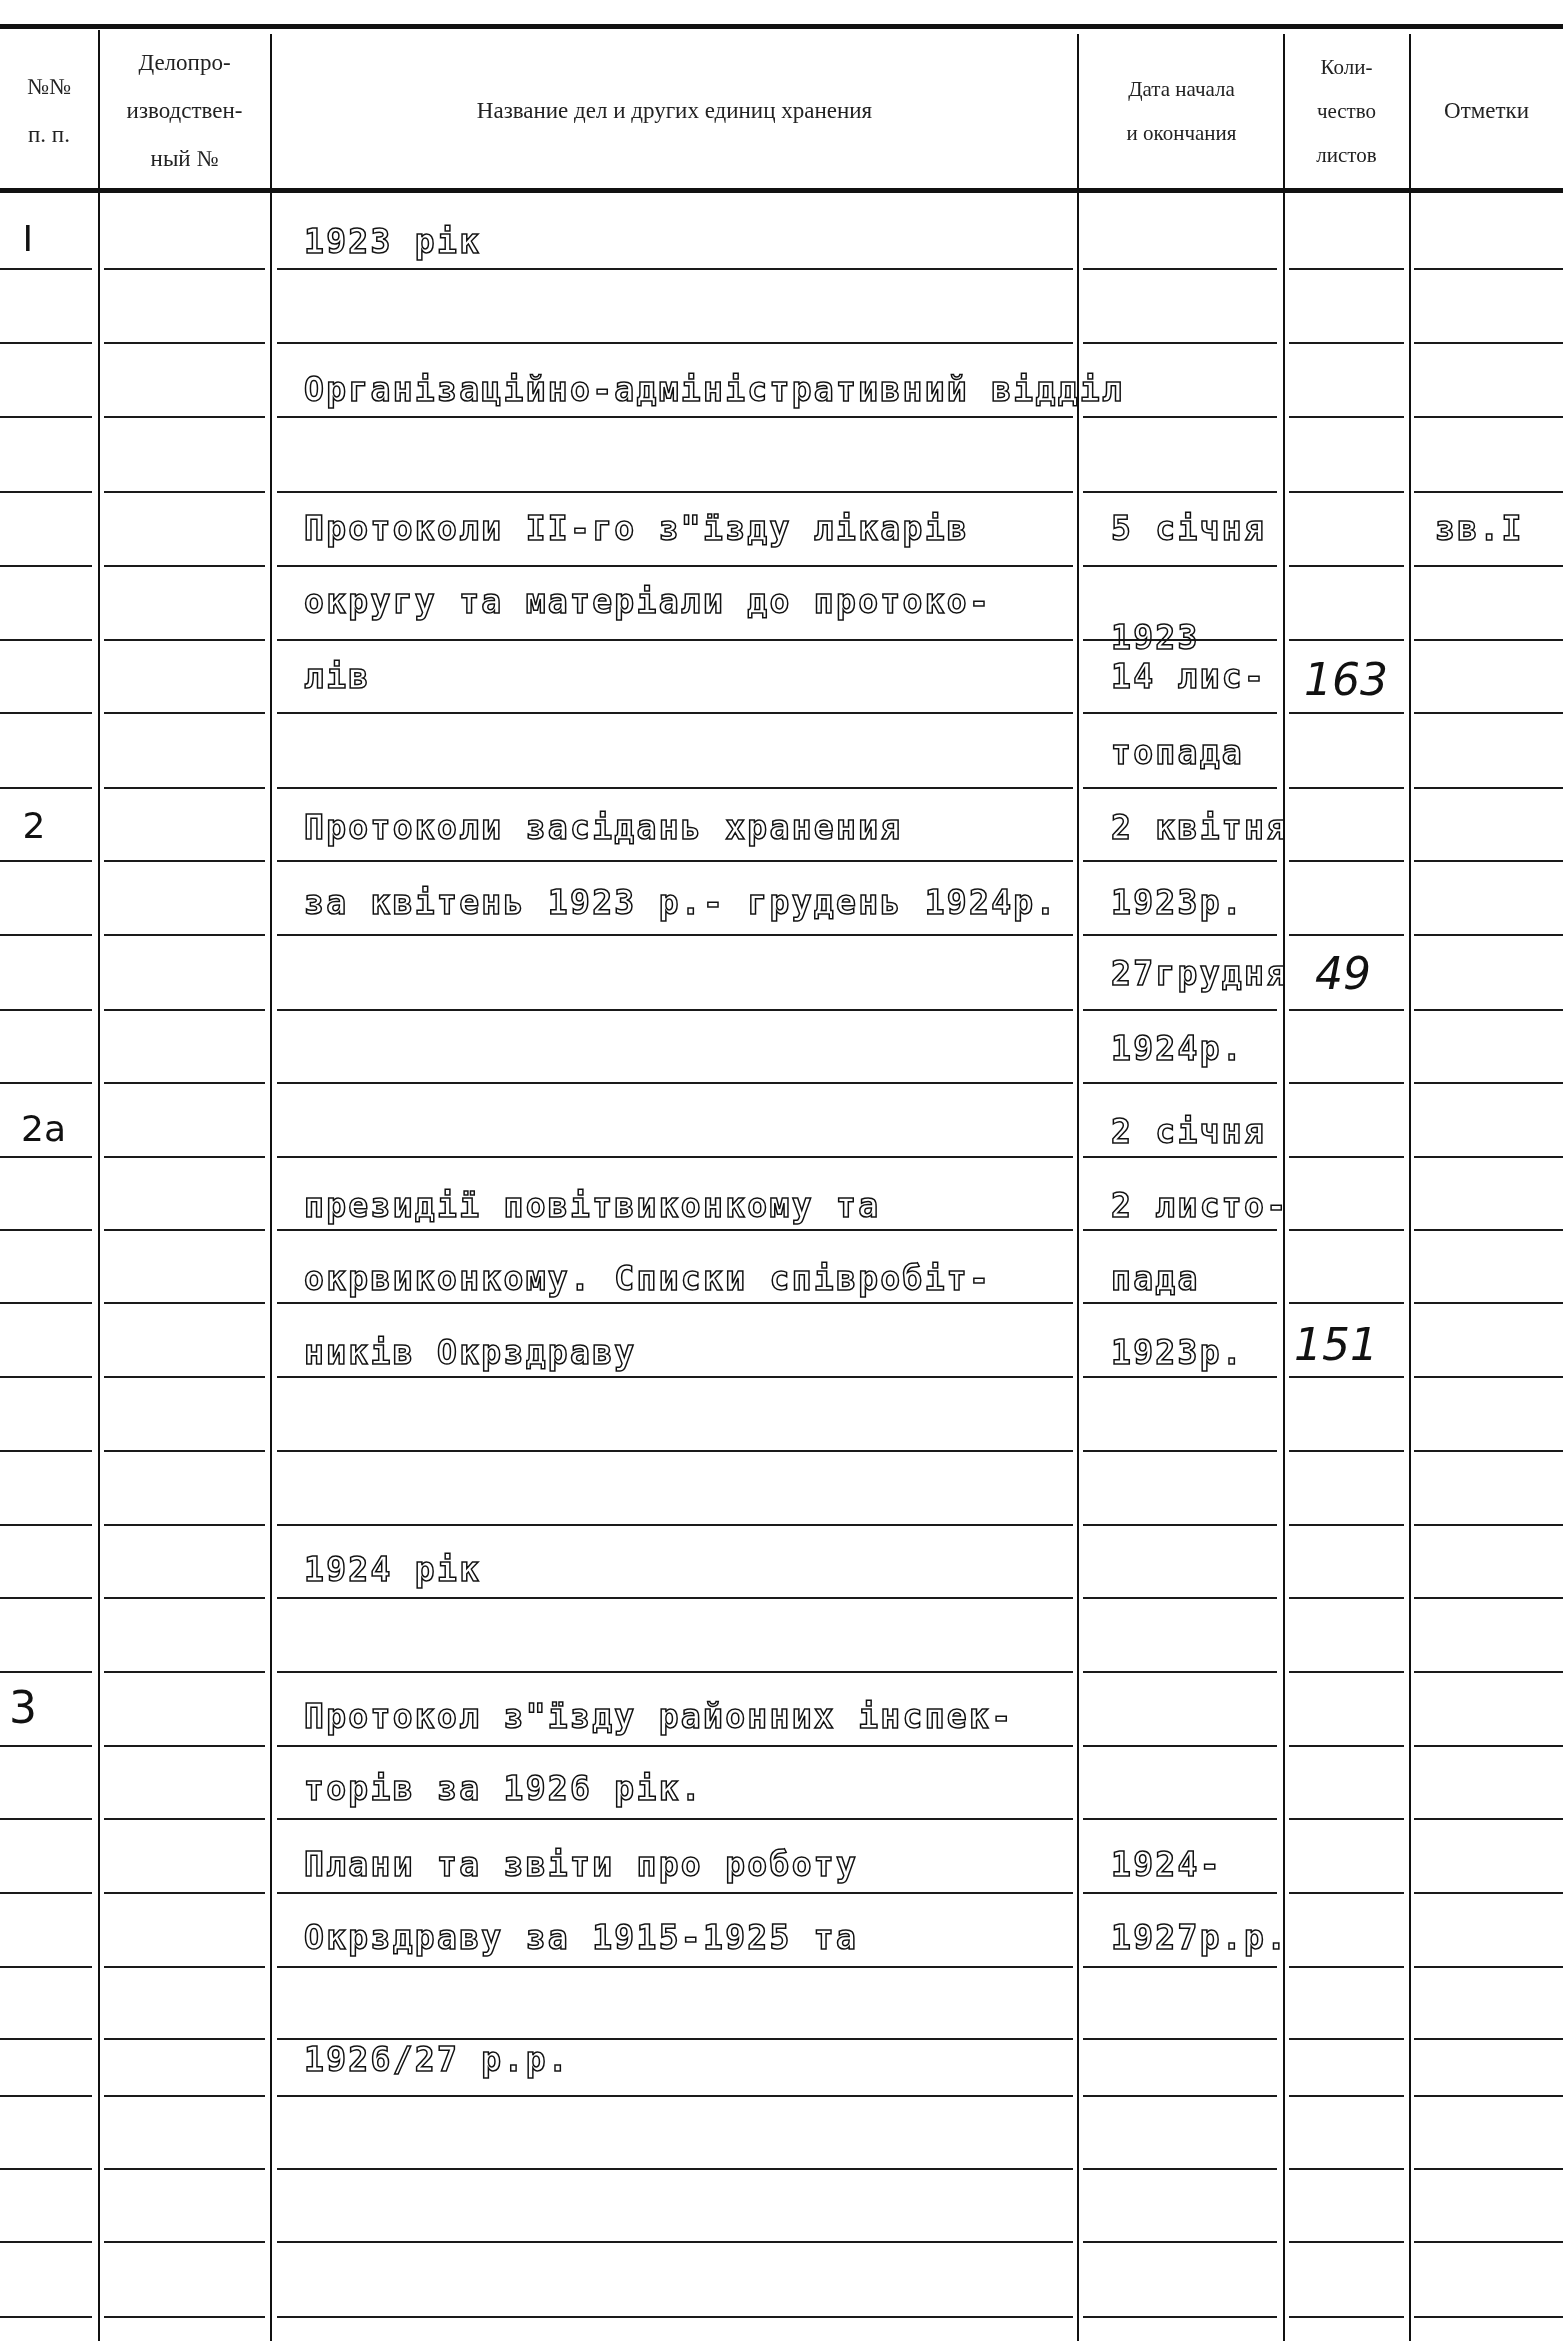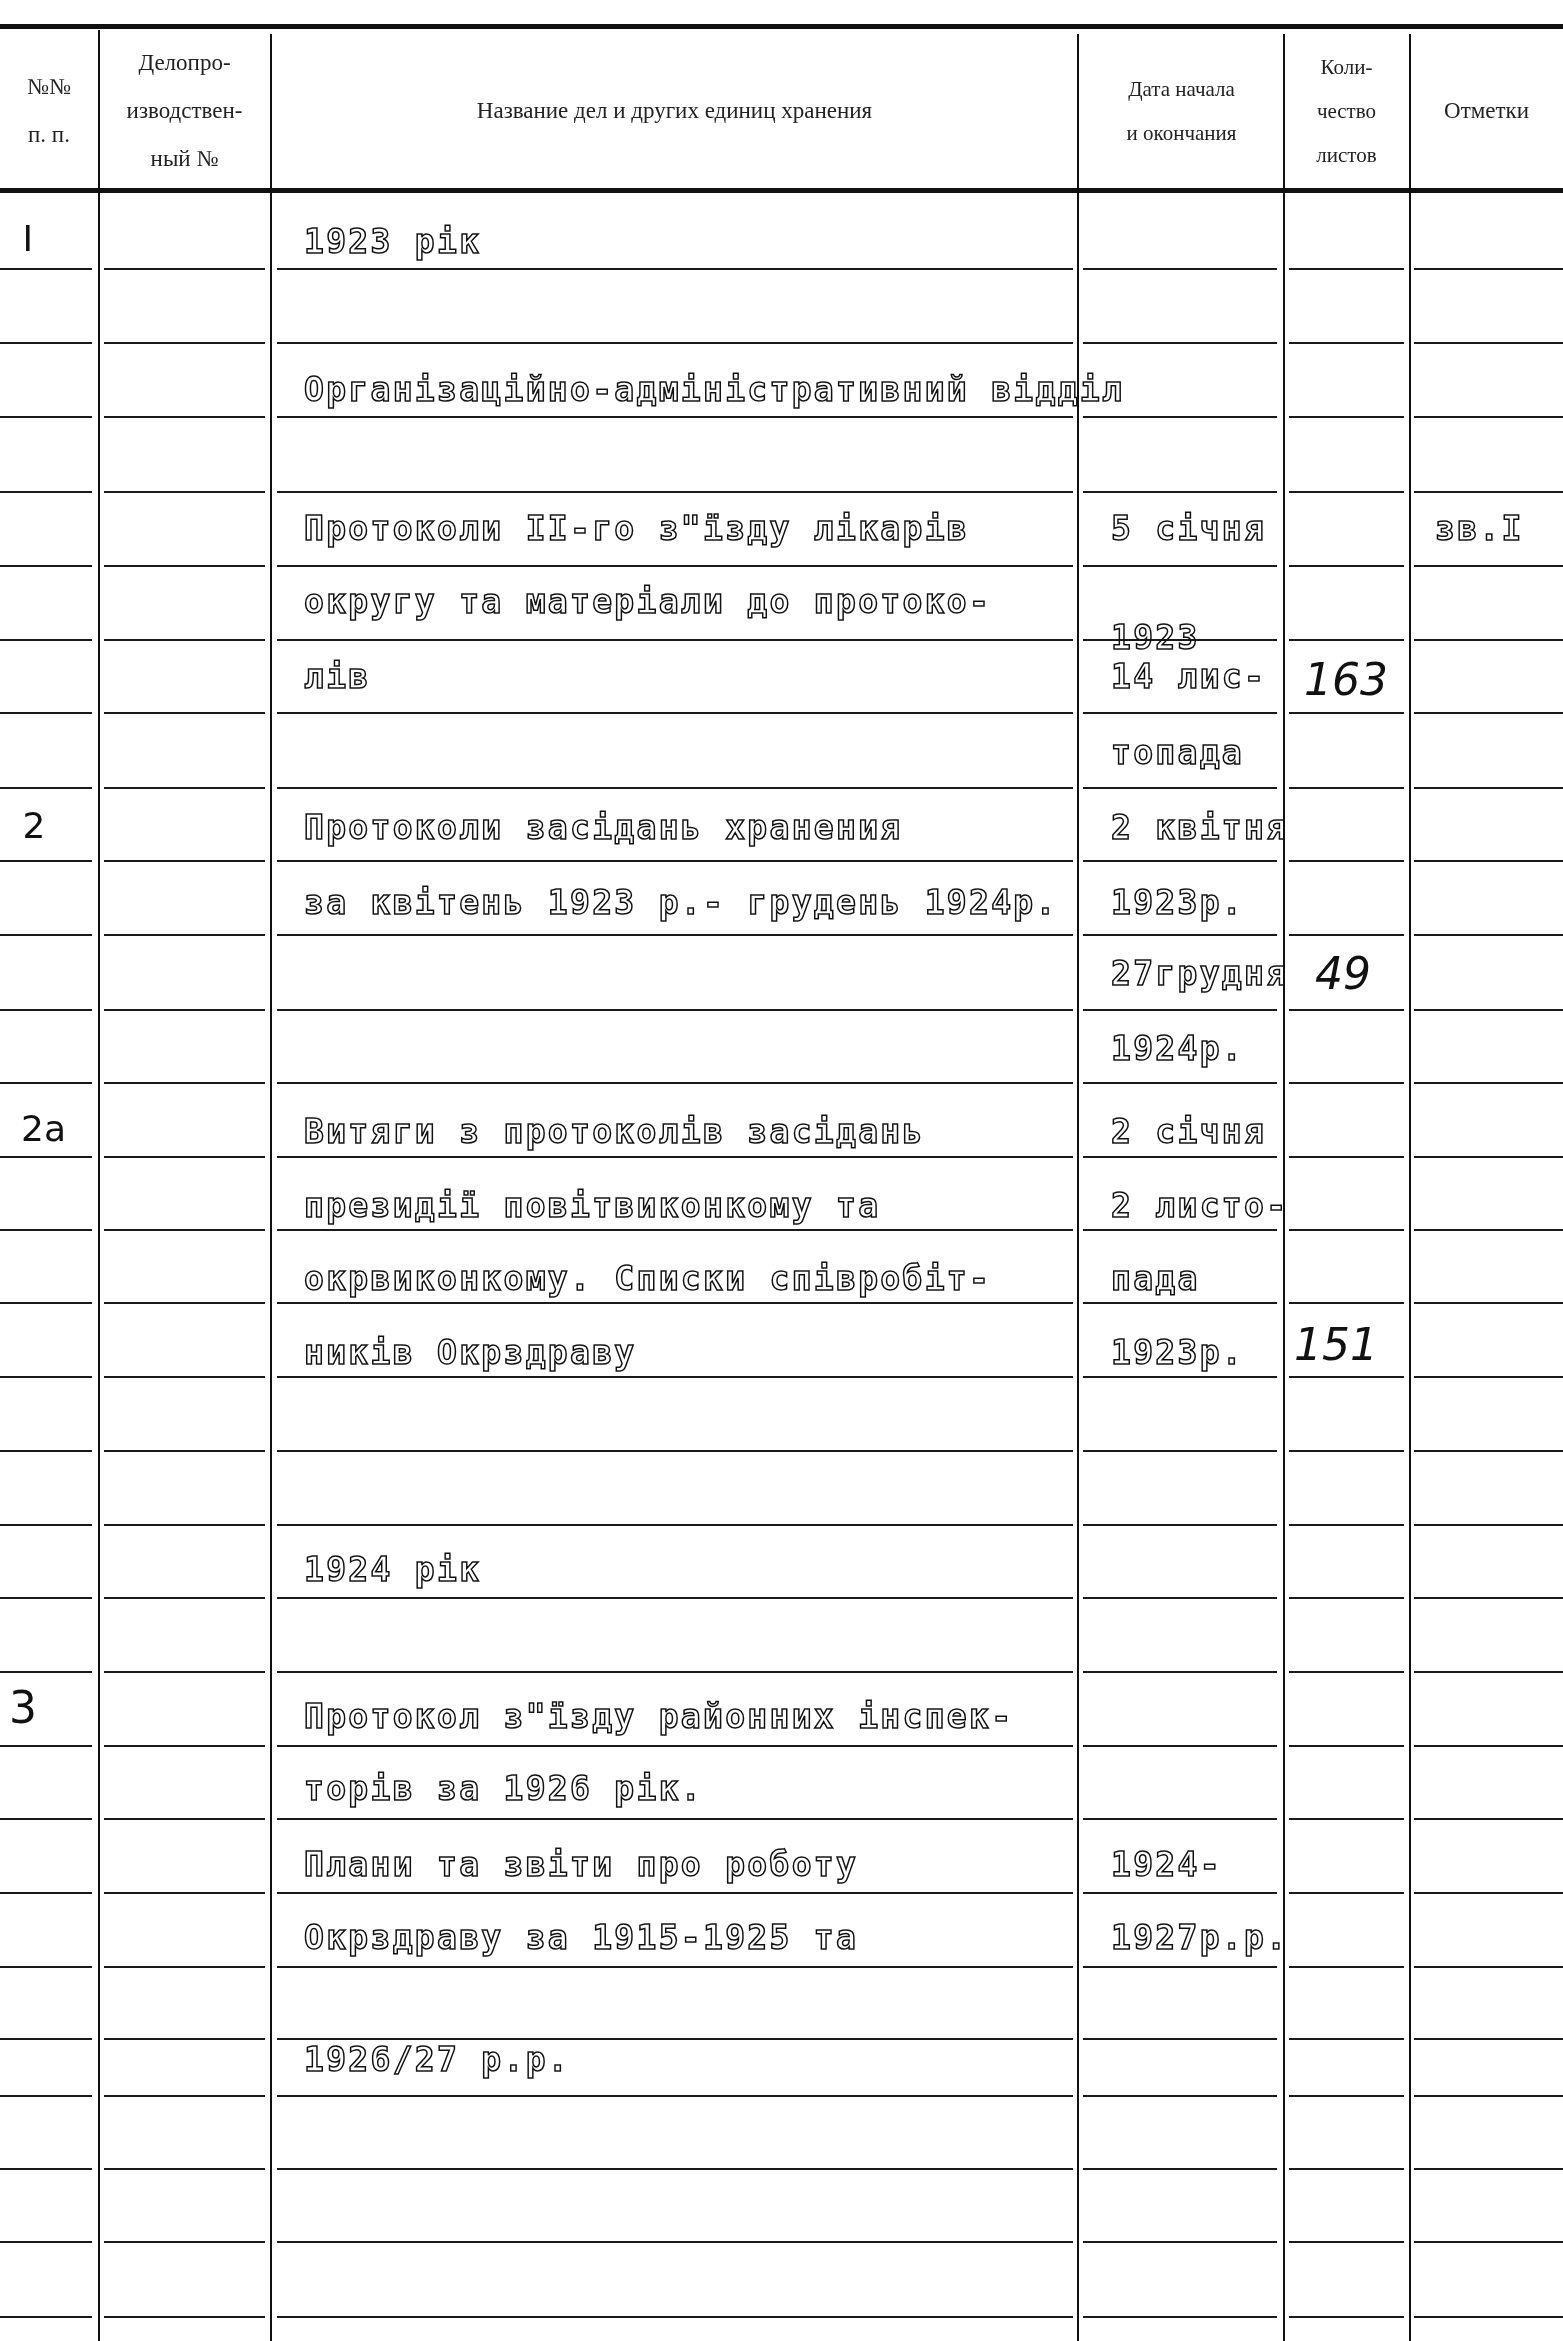--- a/index.html
+++ b/index.html
@@ -257,21 +257,20 @@
   <div class="num" style="left:22.5px; top:805px;">2</div>
   <div class="typed" style="left:304px; top:808px;">Протоколи засідань хранения</div>
   <div class="typed" style="left:304px; top:883px;">за квітень 1923 р.- грудень 1924р.</div>
   <div class="typed" style="left:1111px; top:808px;">2 квітня</div>
   <div class="typed" style="left:1111px; top:883px;">1923р.</div>
   <div class="typed" style="left:1111px; top:954px;">27грудня</div>
   <div class="typed" style="left:1111px; top:1029px;">1924р.</div>
   <div class="hand" style="left:1315px; top:948px;">49</div>
 
   <div class="num" style="left:21px; top:1108px;">2а</div>
-  <div class="typed" style="left:304px; top:1112px;">Витяги з протоколів засідань</div>
   <div class="typed" style="left:304px; top:1186px;">президії повітвиконкому та</div>
   <div class="typed" style="left:304px; top:1259px;">окрвиконкому. Списки співробіт-</div>
   <div class="typed" style="left:304px; top:1333px;">ників Окрздраву</div>
   <div class="typed" style="left:1111px; top:1112px;">2 січня</div>
   <div class="typed" style="left:1111px; top:1186px;">2 листо-</div>
   <div class="typed" style="left:1111px; top:1259px;">пада</div>
   <div class="typed" style="left:1111px; top:1333px;">1923р.</div>
   <div class="hand" style="left:1294px; top:1319px;">151</div>
 
   <div class="typed" style="left:304px; top:1550px;">1924 рік</div>

